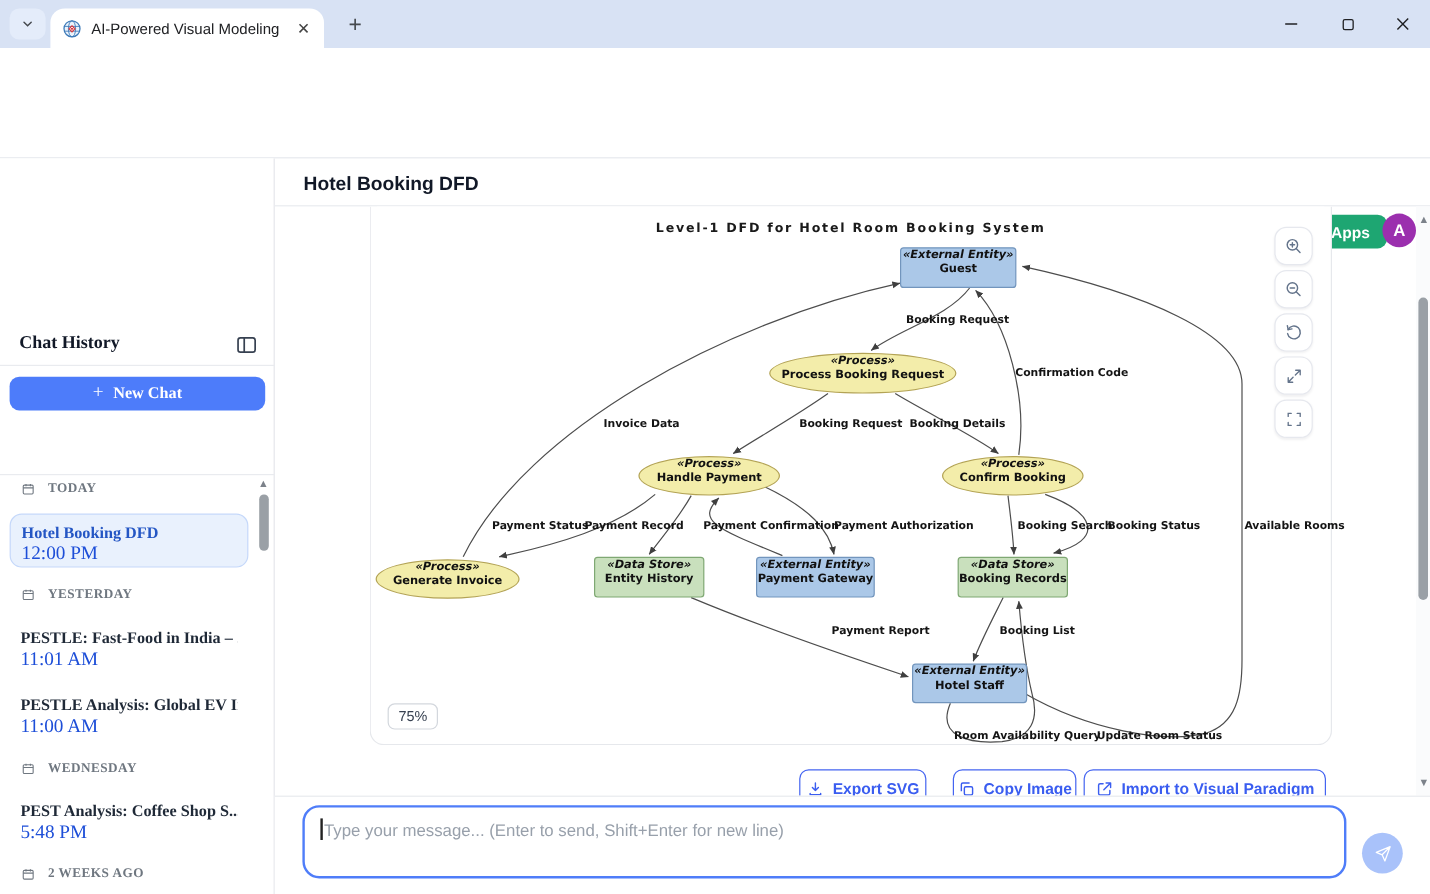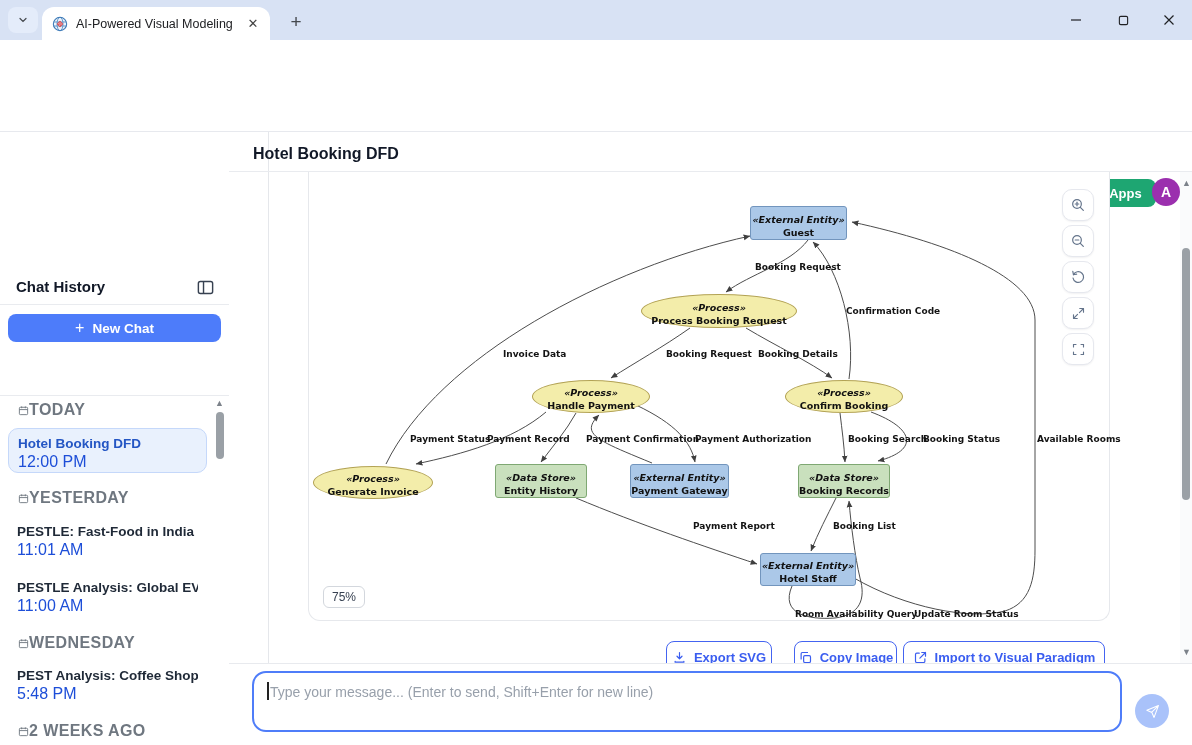--- a/index.html
+++ b/index.html
@@ -24,46 +24,46 @@
   
   .appheader { left:0; top:84px; width:1192px; height:48px; background:#fff; border-bottom:1px solid #e7e9ee; }
   .app-name { left:48px; top:92px; font-size:16px; font-weight:700; color:#1f2937; }
   .powered { left:48px; top:111px; font-size:11px; color:#4b5563; }
   .powered a { color:#4b5563; }
   .moreapps { left:1061px; top:95px; height:28px; padding:0 14px; background:#1ea672; color:#fff; border:none; border-radius:8px; font-size:13px; font-weight:700; display:flex; align-items:center; font-family:inherit; }
   .avatar-lg { left:1152px; top:94px; width:28px; height:28px; border-radius:50%; background:#9b2fae; color:#fff; font-weight:700; font-size:14px; display:flex; align-items:center; justify-content:center; }
   .hicon { top:99px; width:19px; height:19px; color:#1f2937; }
 
   
-  .sidebar { left:0; top:132px; width:269px; height:613px; background:#fff; border-right:1px solid #e5e7eb; }
+  .sidebar { left:0; top:132px; width:229px; height:613px; background:#fff; border-right:1px solid #e5e7eb;font-family:Liberation Serif, serif; }
   .sb-title { left:16px; top:146px; font-size:15px; font-weight:700; color:#111827; }
   .panelbtn { left:196px; top:146px; width:20px; height:20px; color:#374151; }
   .sb-div { left:0; height:1px; background:#e9ebef; width:229px; }
   .newchat { left:8px; top:182px; width:213px; height:28px; background:#4d7cfa; border:none; border-radius:8px; color:#fff; font-size:13.5px; font-weight:700; display:flex; align-items:center; justify-content:center; gap:8px; font-family:inherit; }
   .searchbox { left:8px; top:222px; width:213px; height:32px; border:1px solid #d7dbe1; border-radius:10px; padding:0 12px; font-size:13px; color:#374151; font-family:inherit; outline:none; }
   .searchbox::placeholder { color:#9aa1ab; }
-  .sb-section { position:absolute; left:18px; display:flex; align-items:center; gap:0; font-size:16px; font-weight:700; letter-spacing:.4px; color:#6f7780; }
+  .sb-section { position:absolute; left:18px; display:flex; align-items:center; gap:11px; font-size:11px; font-weight:700; letter-spacing:.4px; color:#6f7780; }
   .sb-item { position:absolute; left:8px; width:199px; height:45px; border-radius:10px; padding:6px 9px; }
   .sb-item.selected { background:#e9f1fd; border:1px solid #c5d8fa; }
   .sb-item .t { font-size:13.5px; line-height:17px; font-weight:700; color:#1f2937; white-space:nowrap; overflow:hidden; }
   .sb-item.selected .t { color:#2456c4; }
   .sb-item .tm { font-size:16px; color:#1d4ed8; margin-top:1px; }
 
   
   .sb-scroll-arrow { position:absolute; color:#7c828a; font-size:9px; line-height:9px; }
   .scroll-thumb { position:absolute; background:#9aa0a6; border-radius:4px; }
   .main-scroll-track { left:1180px; top:172px; width:12px; height:491px; background:#fafbfc; }
 
   
   .page-title { left:253px; top:145px; font-size:16px; font-weight:700; color:#111827; }
   .main-div { left:229px; top:171px; width:963px; height:1px; background:#e9ebef; }
   .card { left:308px; top:172px; width:802px; height:449px; background:#fff; border:1px solid #e6e8ec; border-top:none; border-radius:0 0 12px 12px; }
   .dfd-title { left:0; top:12px; width:802px; text-align:center; font:bold 10.5px "DejaVu Sans", sans-serif; letter-spacing:1.5px; color:#1a1a1a; }
   .stage { left:308px; top:172px; width:802px; height:449px; }
-  .node { position:absolute; display:flex; flex-direction:column; align-items:center; justify-content:flex-end; font:bold 9.5px "DejaVu Sans", sans-serif; color:#111; text-align:center; line-height:1.3; }
+  .node { position:absolute; display:flex; flex-direction:column; align-items:center; justify-content:flex-start; font:bold 9.5px "DejaVu Sans", sans-serif; color:#111; text-align:center; line-height:1.3; }
   .node .stereo { font-style:italic; }
   .process { background:#f3edaa; border:1px solid #b3a355; border-radius:50%; }
   .entity  { background:#abc8e8; border:1px solid #7295bd; border-radius:3px; }
   .store   { background:#c9e0bd; border:1px solid #7fa873; border-radius:3px; }
   .elabel  { position:absolute; font:bold 9px "DejaVu Sans", sans-serif; color:#141414; white-space:nowrap; }
   .zoombadge { left:15px; top:414px; padding:3px 8px; border:1px solid #d3d7dd; border-radius:6px; font-size:12px; color:#374151; background:#fff; }
   .ztool { position:absolute; left:1062px; width:32px; height:32px; background:#fff; border:1px solid #e6e8ee; border-radius:10px; box-shadow:0 1px 2px rgba(16,24,40,.06); display:flex; align-items:center; justify-content:center; color:#64748b; }
   .actbtn { position:absolute; top:641px; height:32px; background:#fff; border:1px solid #4464f1; border-radius:8px; color:#3a5df0; font-size:13px; font-weight:700; display:flex; align-items:center; justify-content:center; gap:7px; font-family:inherit; }
   .inputbar { left:229px; top:663px; width:963px; height:82px; background:#fff; border-top:1px solid #e8eaee; }
   .msgbox { left:252px; top:671px; width:870px; height:61px; border:2px solid #4f7df9; border-radius:14px; padding:11px 16px; font-size:14px; font-family:inherit; color:#374151; resize:none; outline:none; }
@@ -320,20 +320,21 @@
         <path d="M 328,233 C 368,252 383,270 387,290" marker-end="url(#arr)"></path>
         <path d="M 532,241 C 534,258 536,272 537,290" marker-end="url(#arr)"></path>
         <path d="M 563,240 C 606,256 612,278 570,289" marker-end="url(#arr)"></path>
         <path d="M 528,326 C 519,344 510,361 503,379" marker-end="url(#arr)"></path>
         <path d="M 268,326 C 330,352 398,375 449,392" marker-end="url(#arr)"></path>
         <path d="M 484,414 C 472,442 500,448 527,446 C 552,443 558,427 552,406 C 547,385 543,353 541,329" marker-end="url(#arr)"></path>
         <path d="M 546,406 C 598,436 662,448 697,439 C 722,431 727,408 727,378 L 727,148 C 727,106 645,72 544,50" marker-end="url(#arr)"></path>
       </g>
     </svg>
 
+    <div class="dfd-title abs">Level-1 DFD for Hotel Room Booking System</div>
 
     <div class="node entity" style="left:442px;top:34px;width:97px;height:34px">
       <span class="stereo">«External Entity»</span>
       <span>Guest</span>
     </div>
     <div class="node process" style="left:333px;top:122px;width:156px;height:34px">
       <span class="stereo">«Process»</span>
       <span>Process Booking Request</span>
     </div>
     <div class="node process" style="left:224px;top:208px;width:118px;height:33px">

